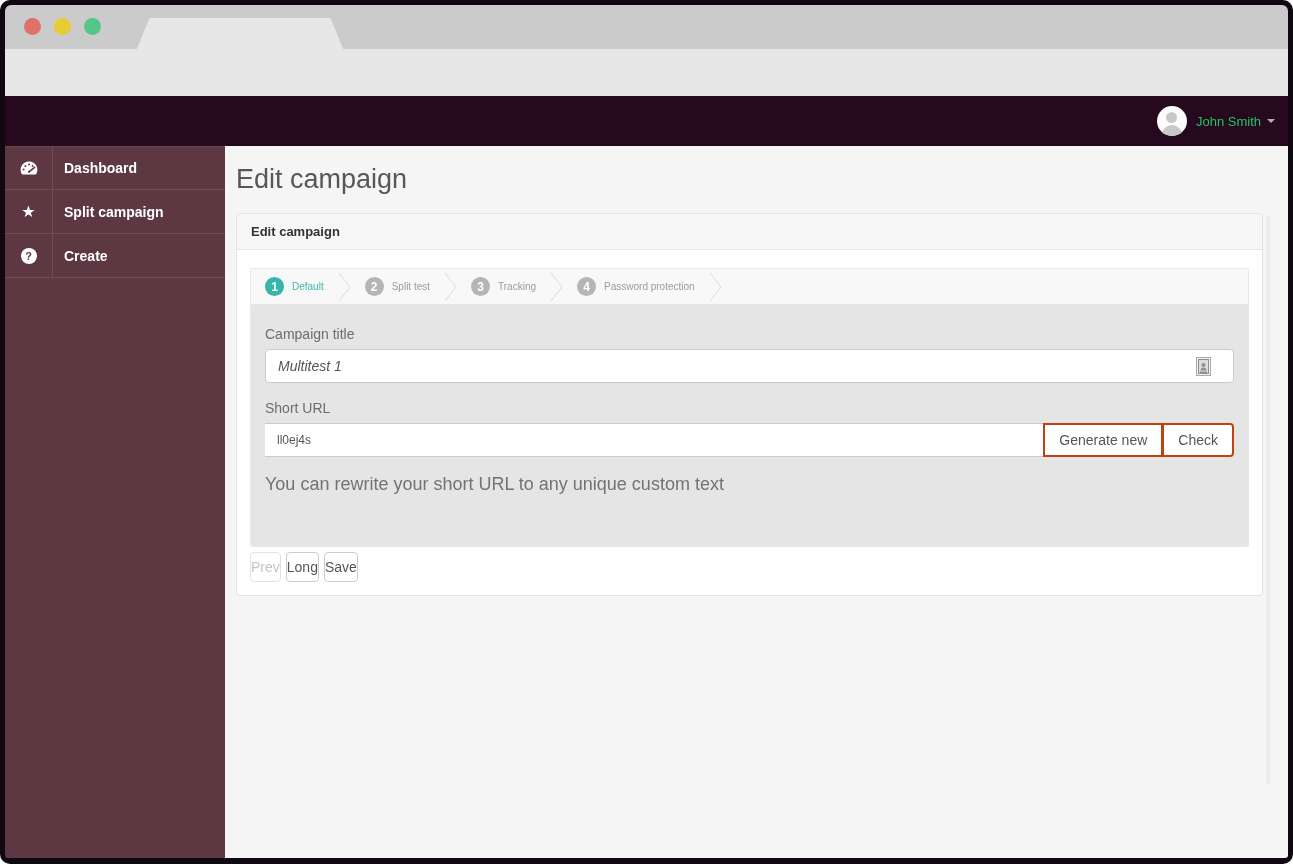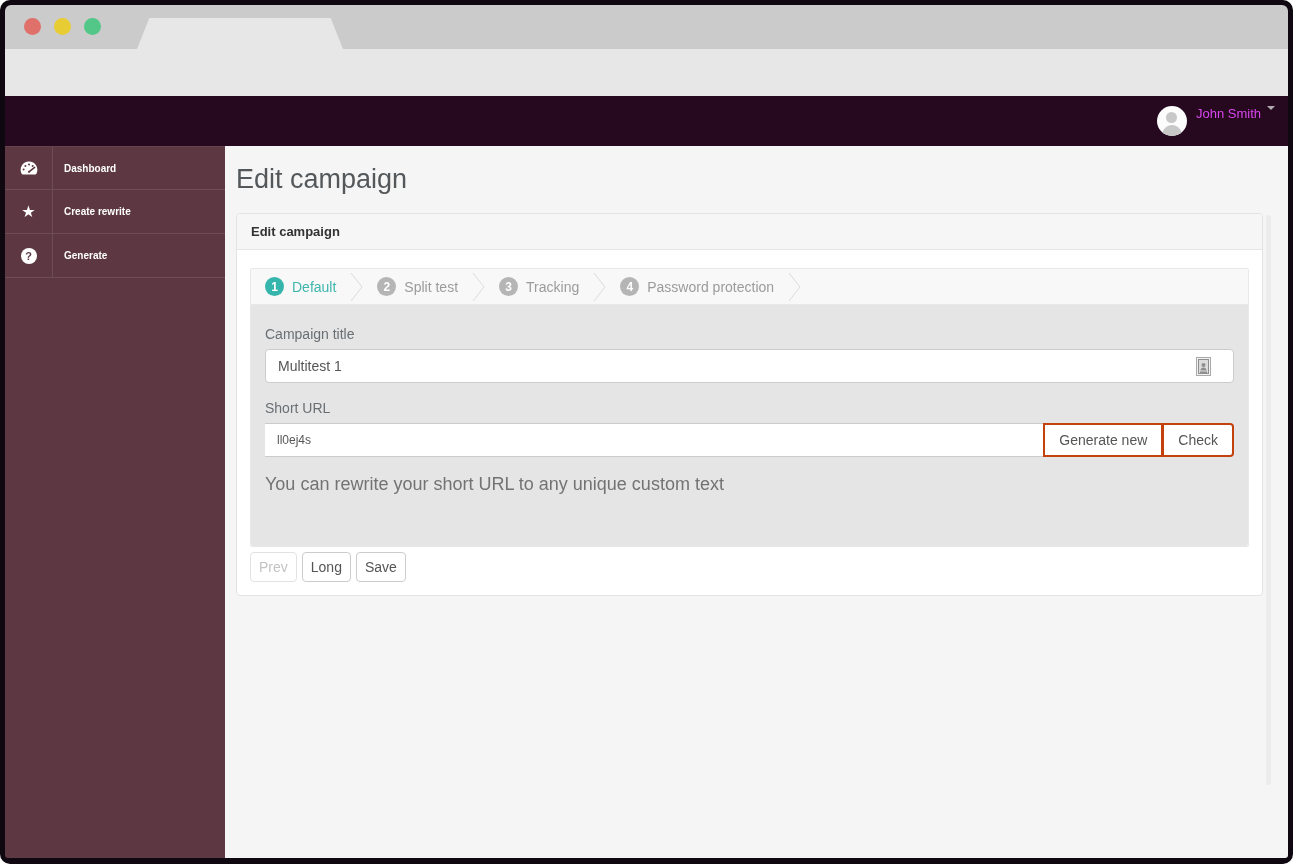--- a/index.html
+++ b/index.html
@@ -15,40 +15,40 @@
   .titlebar { height:44px; background:#cbcbcb; position:relative; flex:0 0 auto; }
   .lights { position:absolute; left:19px; top:13px; display:flex; gap:13px; }
   .light { width:17px; height:17px; border-radius:50%; }
   .tab { position:absolute; left:132px; bottom:0; width:206px; height:31px; background:#e7e7e7;
          clip-path:polygon(0 100%,6% 0,94% 0,100% 100%); }
   .addressbar { height:47px; background:#e7e7e7; flex:0 0 auto; }
 
   
   .appheader { height:50px; background:#26081f; flex:0 0 auto; display:flex;
                align-items:center; justify-content:flex-end; padding-right:13px; }
-  .user { display:flex; color:#d946ef; font-size:13px; cursor:pointer; }
+  .user { display:flex; align-items:center; color:#22c55e; font-size:13px; cursor:pointer; }
   .avatar { width:30px; height:30px; border-radius:50%; background:#fcfcfc;
             position:relative; overflow:hidden; margin-right:9px; }
   .avatar .av-head { position:absolute; width:11px; height:11px; border-radius:50%;
                      background:#c8c8c8; left:9.5px; top:6px; }
   .avatar .av-body { position:absolute; width:20px; height:12px; border-radius:10px 10px 0 0;
                      background:#c8c8c8; left:5px; top:19px; }
   .caret { width:0; height:0; border-left:4px solid transparent; border-right:4px solid transparent;
            border-top:4px solid #b2abb0; margin-left:6px; }
 
   
   .appbody { flex:1; display:flex; min-height:0; }
   .sidebar { width:220px; flex:0 0 auto; background:#5d3842; }
   .nav-item { display:flex; height:44px; border-bottom:1px solid rgba(255,255,255,.11);
               color:#fff; cursor:pointer; }
   .nav-item:first-child { border-top:1px solid rgba(255,255,255,.06); }
   .nav-icon { width:48px; flex:0 0 auto; border-right:1px solid rgba(255,255,255,.11);
               display:flex; align-items:center; justify-content:center; font-size:15px; }
   .nav-label { display:flex; align-items:center; padding-left:11px;
-               font-weight:bold; font-size:10px; }
+               font-weight:bold; font-size:14px; }
   .q-circle { width:16px; height:16px; border-radius:50%; background:#fff; color:#5d3842;
               font-size:11px; font-weight:bold; display:flex; align-items:center; justify-content:center; }
 
   .main { flex:1; background:#f5f5f5; padding:14px 25px 0 11px; position:relative; min-width:0; }
   .scroll-hint { position:absolute; right:17px; top:69px; width:5px; height:570px;
                  background:#ececec; border-radius:3px; }
   .page-title { font-size:27px; font-weight:400; color:#54585b; margin:4px 0 18px 0; }
 
   
   .panel { background:#fff; border:1px solid #e3e3e3; border-radius:4px; }
@@ -57,46 +57,46 @@
   .panel-body { padding:18px 13px 13px 13px; }
 
   
   .wizard { border:1px solid #e8e8e8; border-radius:2px; }
   .steps { height:36px; background:#f8f8f8; border-bottom:1px solid #e8e8e8;
            display:flex; align-items:center; padding-left:14px; overflow:hidden; }
   .step { display:flex; align-items:center; cursor:pointer; }
   .step-badge { width:19px; height:19px; border-radius:50%; background:#b5b5b5; color:#fff;
                 font-size:12px; font-weight:bold; display:flex; align-items:center;
                 justify-content:center; flex:0 0 auto; }
-  .step-label { font-size:14px; color:#9b9b9b; margin-left:8px; white-space:nowrap; }
+  .step-label { font-size:10px; color:#9b9b9b; margin-left:8px; white-space:nowrap; }
   .step.active .step-badge { background:#35b5ac; }
   .step.active .step-label { color:#3fb6ae; }
   .step-sep { margin:0 14px; flex:0 0 auto; display:flex; }
 
   .wizard-content { padding:21px 14px 35px 14px; background:#e5e5e5; border-radius:0 0 2px 2px; }
   .form-group { margin-bottom:17px; }
   .form-label { display:block; font-size:14px; color:#6a6f73; margin-bottom:7px; }
   .form-control { width:100%; height:34px; padding:6px 12px; font-size:14px; color:#555;
-                  border:1px solid #ccc; border-radius:4px; background:#fff; font-family:inherit; outline:none; }
+                  border:1px solid #ccc; border-radius:4px; background:#fff; font-family:inherit; outline:none;font-style:italic; }
   .input-wrap { position:relative; }
   .autofill-badge { position:absolute; right:23px; top:8px; }
 
   .input-group { display:flex; width:100%; }
   .ig-addon { background:#eee; border:1px solid #ccc; border-radius:4px 0 0 4px;
               padding:6px 13px; font-size:14px; color:#555; display:flex; align-items:center;
               white-space:nowrap; }
   .ig-input { flex:1; min-width:0; height:34px; border:1px solid #ccc; border-left:0; border-radius:0;
               padding:6px 12px; font-size:12px; color:#555; font-family:inherit; outline:none; }
   .ig-btn { background:#fff; border:2px solid #c2410c; margin-left:-1px; padding:6px 14px;
             font-size:14px; color:#555; cursor:pointer; font-family:inherit; white-space:nowrap; }
   .ig-btn.last { border-radius:0 4px 4px 0; }
   .help-block { margin-top:17px; font-size:18px; color:#737373; }
 
   .actions { display:flex; margin-top:5px; align-items:center; }
-  .btn { background:#fff; border:1px solid #ccc; border-radius:4px; padding:6px 8px;
+  .btn { background:#fff; border:1px solid #ccc; border-radius:4px; padding:6px 0;
          font-size:14px; color:#555; cursor:pointer; font-family:inherit; }
   .btn + .btn { margin-left:5px; }
   .btn.disabled { color:#c3c3c3; border-color:#e2e2e2; cursor:default; }
   .btn-save { margin-left:auto; }
 </style>
 </head>
 <body>
 
 <div class="window">
   <div class="window-inner">
@@ -136,28 +136,28 @@
               <circle cx="12.6" cy="5" r="1" fill="#5d3842"></circle>
               <path d="M14.6 6.4 L9.6 10.4" stroke="#5d3842" stroke-width="1.6" stroke-linecap="round"></path>
               <circle cx="9" cy="10.8" r="1.1" fill="#5d3842"></circle>
             </svg>
           </span>
           <span class="nav-label">Dashboard</span>
         </div>
 
         <div class="nav-item">
           <span class="nav-icon" style="font-size:16px;">★</span>
-          <span class="nav-label">Create rewrite</span>
+          <span class="nav-label">Split campaign</span>
         </div>
 
         <div class="nav-item">
           <span class="nav-icon">
             <span class="q-circle">?</span>
           </span>
-          <span class="nav-label">Generate</span>
+          <span class="nav-label">Create</span>
         </div>
 
       </aside>
 
       <main class="main">
         <div class="scroll-hint"></div>
 
         <h1 class="page-title">Edit campaign</h1>
 
         <div class="panel">

